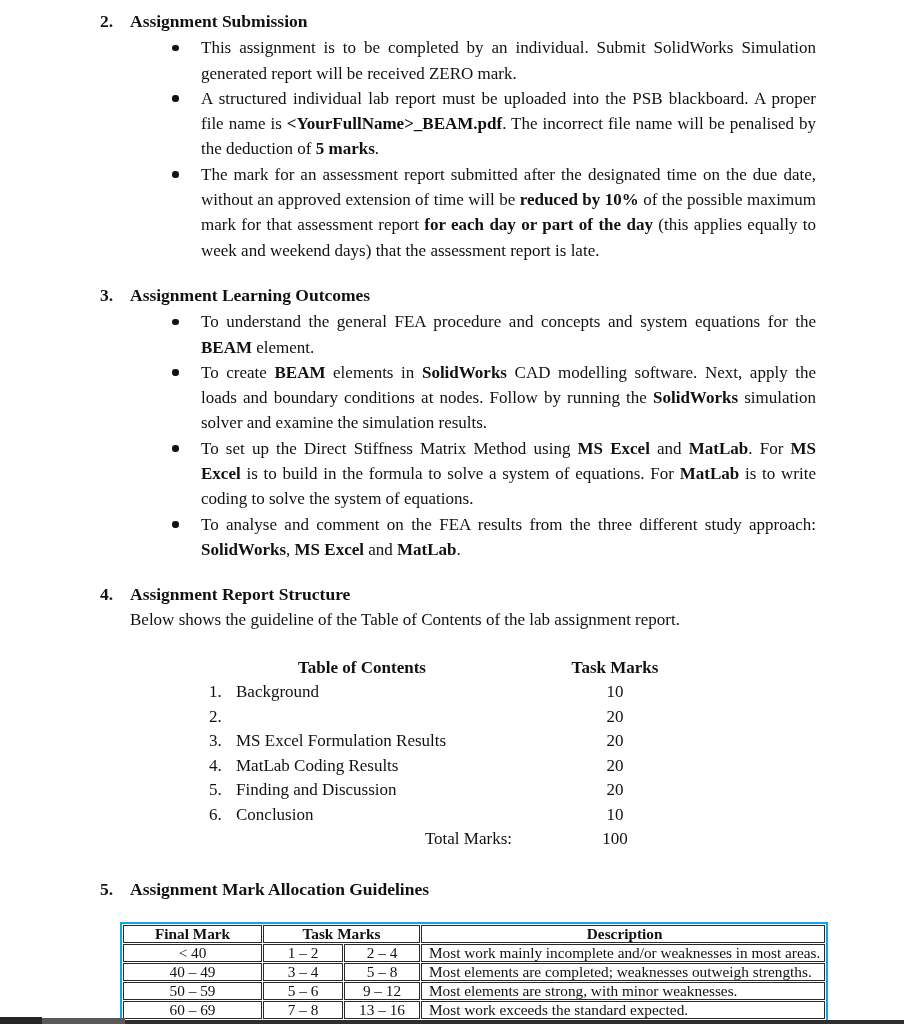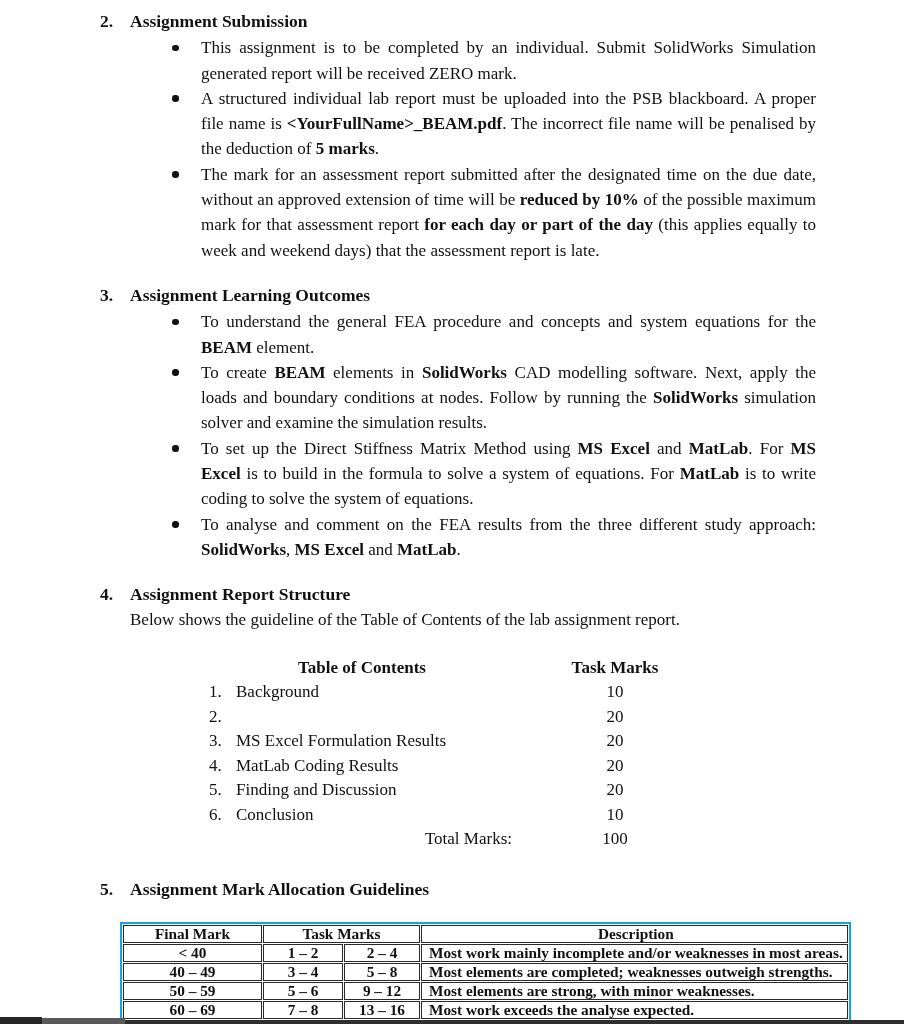--- a/index.html
+++ b/index.html
@@ -61,21 +61,21 @@
     background:#ffffff;
     border:2px solid #0ea5e9;
     font-size:15.3px;
   }
   table.marks td,table.marks th{
     border:1px solid #2a2a2a;
     height:16px;
     line-height:16px;
     padding:0 4px;
     text-align:center;
-    font-weight:bold;
+    font-weight:normal;
     white-space:nowrap;
   }
   table.marks th{font-weight:bold;}
   table.marks .c-final{width:129px;}
   table.marks .c-t1{width:70px;}
   table.marks .c-t2{width:66px;}
   table.marks .c-desc{width:352px;text-align:left;padding-left:7px;}
   
   .edge-strip{position:absolute;bottom:0;}
   .edge-left{left:0;width:42px;height:7px;background:#262626;}
@@ -210,21 +210,21 @@
         <tr>
           <td class="c-final">50 – 59</td>
           <td class="c-t1">5 – 6</td>
           <td class="c-t2">9 – 12</td>
           <td class="c-desc">Most elements are strong, with minor weaknesses.</td>
         </tr>
         <tr>
           <td class="c-final">60 – 69</td>
           <td class="c-t1">7 – 8</td>
           <td class="c-t2">13 – 16</td>
-          <td class="c-desc">Most work exceeds the analyse expected.</td>
+          <td class="c-desc">Most work exceeds the standard expected.</td>
         </tr>
       </tbody>
         </table>
     </div>
   </div>
 
   <div class="edge-strip edge-left"></div>
   <div class="edge-strip edge-mid"></div>
   <div class="edge-strip edge-right"></div>
 

